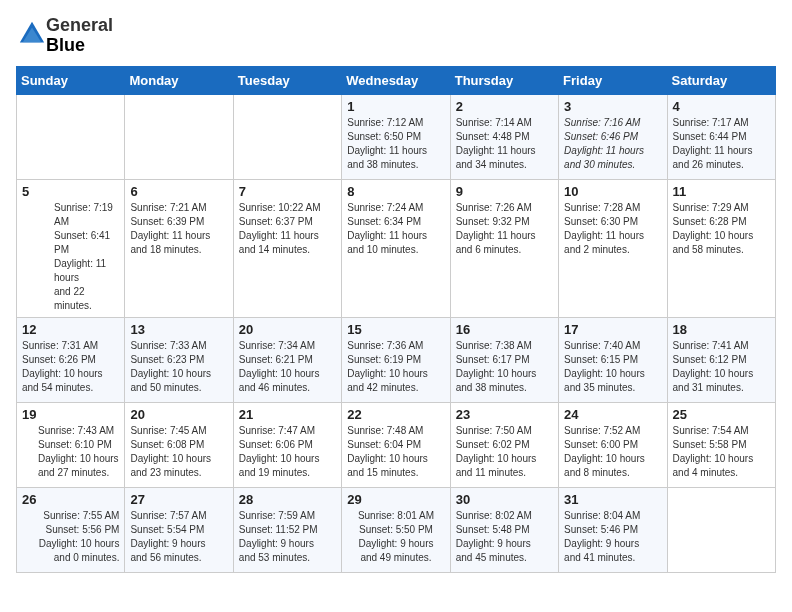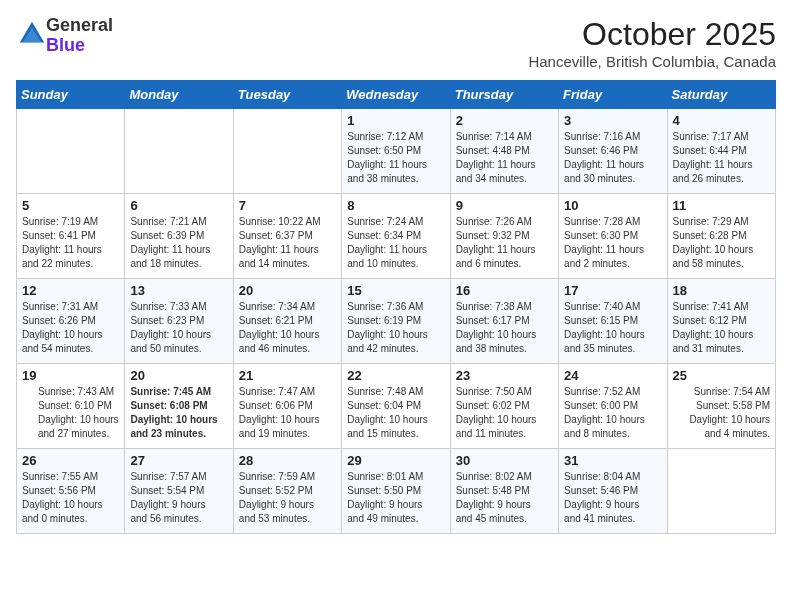--- a/index.html
+++ b/index.html
@@ -20,21 +20,21 @@
     .logo {
       display: flex;
       align-items: center;
     }
     .logo-text {
       font-size: 18px;
       font-weight: bold;
       line-height: 1.1;
     }
     .logo-general { color: #333; }
-    .logo-blue { color: #6d28d9; text-align: right; }
+    .logo-blue { color: #000000; text-align: right; }
     .logo-icon {
       width: 28px;
       height: 28px;
       margin-left: 2px;
     }
     .title-area {
       text-align: right;
     }
     .month-title {
       font-size: 32px;
@@ -50,21 +50,20 @@
       border-collapse: collapse;
       table-layout: fixed;
     }
     thead th {
       background: #1a6bbf;
       color: #fff;
       padding: 6px 4px;
       font-size: 13px;
       text-align: left;
       border: 1px solid #1a6bbf;
-      font-style: italic;
     }
     tbody td {
       border: 1px solid #ccc;
       vertical-align: top;
       padding: 4px 5px;
       height: 85px;
       background: #fff;
     }
     tbody tr:nth-child(odd) td {
       background: #f5f8fd;
@@ -97,24 +96,20 @@
       <svg class="logo-icon" viewBox="0 0 30 30" xmlns="http://www.w3.org/2000/svg">
         <polygon points="15,2 28,24 2,24" fill="#1a6bbf"></polygon>
         <polygon points="15,8 25,24 5,24" fill="#5ba3e0" opacity="0.5"></polygon>
       </svg>
     </div>
     <div class="logo-text">
       <span class="logo-general">General</span><br>
       <span class="logo-blue">Blue</span>
     </div>
   </div>
-  <div class="title-area">
-    <div class="month-title">October 2025</div>
-    <div class="location-title">Hanceville, British Columbia, Canada</div>
-  </div>
 </div>
 
 <table>
   <thead>
     <tr>
     <th>Sunday</th>
         <th>Monday</th>
         <th>Tuesday</th>
         <th>Wednesday</th>
         <th>Thursday</th>
@@ -136,37 +131,37 @@
         </td>
         <td>
           <span class="day-num">2</span>
           <div class="day-info" style="white-space: pre-line;">Sunrise: 7:14 AM
 Sunset: 4:48 PM
 Daylight: 11 hours
 and 34 minutes.</div>
         </td>
         <td>
           <span class="day-num">3</span>
-          <div class="day-info" style="white-space: pre-line;">Sunrise: 7:16 AM
+          <div class="day-info" style="white-space: pre-line; font-style: italic;">Sunrise: 7:16 AM
 Sunset: 6:46 PM
 Daylight: 11 hours
 and 30 minutes.</div>
         </td>
         <td>
           <span class="day-num">4</span>
           <div class="day-info" style="white-space: pre-line;">Sunrise: 7:17 AM
 Sunset: 6:44 PM
 Daylight: 11 hours
 and 26 minutes.</div>
         </td>
       </tr>
       <tr>
         <td>
           <span class="day-num">5</span>
-          <div class="day-info" style="white-space: pre-line;">Sunrise: 7:19 AM
+          <div class="day-info" style="white-space: pre-line; margin-left: 32px;">Sunrise: 7:19 AM
 Sunset: 6:41 PM
 Daylight: 11 hours
 and 22 minutes.</div>
         </td>
         <td>
           <span class="day-num">6</span>
           <div class="day-info" style="white-space: pre-line;">Sunrise: 7:21 AM
 Sunset: 6:39 PM
 Daylight: 11 hours
 and 18 minutes.</div>
@@ -261,21 +256,21 @@
       <tr>
         <td>
           <span class="day-num">19</span>
           <div class="day-info" style="white-space: pre-line; margin-left: 16px;">Sunrise: 7:43 AM
 Sunset: 6:10 PM
 Daylight: 10 hours
 and 27 minutes.</div>
         </td>
         <td>
           <span class="day-num">20</span>
-          <div class="day-info" style="white-space: pre-line; font-weight: bold;">Sunrise: 7:45 AM
+          <div class="day-info" style="white-space: pre-line;">Sunrise: 7:45 AM
 Sunset: 6:08 PM
 Daylight: 10 hours
 and 23 minutes.</div>
         </td>
         <td>
           <span class="day-num">21</span>
           <div class="day-info" style="white-space: pre-line;">Sunrise: 7:47 AM
 Sunset: 6:06 PM
 Daylight: 10 hours
 and 19 minutes.</div>
@@ -296,51 +291,51 @@
         </td>
         <td>
           <span class="day-num">24</span>
           <div class="day-info" style="white-space: pre-line;">Sunrise: 7:52 AM
 Sunset: 6:00 PM
 Daylight: 10 hours
 and 8 minutes.</div>
         </td>
         <td>
           <span class="day-num">25</span>
-          <div class="day-info" style="white-space: pre-line; text-align: right;">Sunrise: 7:54 AM
+          <div class="day-info" style="white-space: pre-line;">Sunrise: 7:54 AM
 Sunset: 5:58 PM
 Daylight: 10 hours
 and 4 minutes.</div>
         </td>
       </tr>
       <tr>
         <td>
           <span class="day-num">26</span>
-          <div class="day-info" style="white-space: pre-line;">Sunrise: 7:55 AM
+          <div class="day-info" style="white-space: pre-line; text-align: right;">Sunrise: 7:55 AM
 Sunset: 5:56 PM
 Daylight: 10 hours
 and 0 minutes.</div>
         </td>
         <td>
           <span class="day-num">27</span>
           <div class="day-info" style="white-space: pre-line;">Sunrise: 7:57 AM
 Sunset: 5:54 PM
 Daylight: 9 hours
 and 56 minutes.</div>
         </td>
         <td>
           <span class="day-num">28</span>
           <div class="day-info" style="white-space: pre-line;">Sunrise: 7:59 AM
-Sunset: 5:52 PM
+Sunset: 11:52 PM
 Daylight: 9 hours
 and 53 minutes.</div>
         </td>
         <td>
           <span class="day-num">29</span>
-          <div class="day-info" style="white-space: pre-line;">Sunrise: 8:01 AM
+          <div class="day-info" style="white-space: pre-line; text-align: center;">Sunrise: 8:01 AM
 Sunset: 5:50 PM
 Daylight: 9 hours
 and 49 minutes.</div>
         </td>
         <td>
           <span class="day-num">30</span>
           <div class="day-info" style="white-space: pre-line;">Sunrise: 8:02 AM
 Sunset: 5:48 PM
 Daylight: 9 hours
 and 45 minutes.</div>

